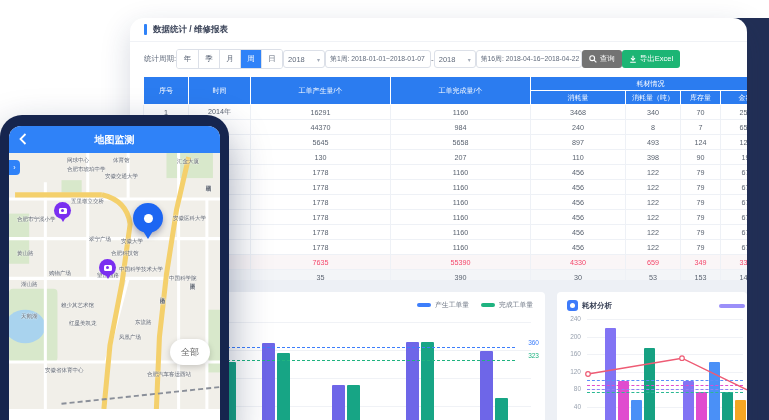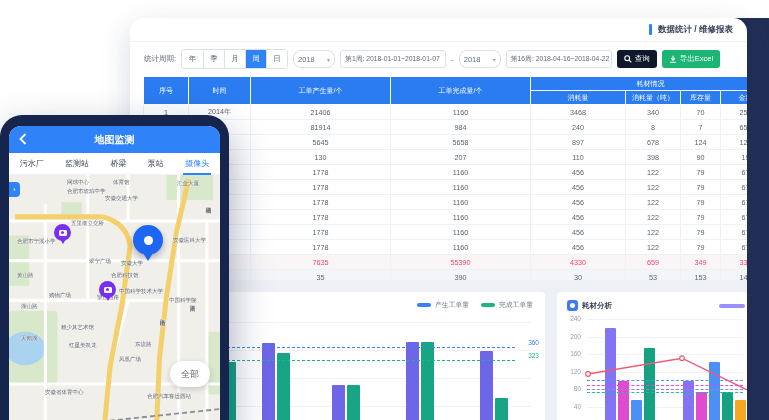--- a/index.html
+++ b/index.html
@@ -6,41 +6,41 @@
   *{box-sizing:border-box;font-family:"Liberation Sans","DejaVu Sans",sans-serif;}
   #stage{position:relative;width:769px;height:420px;overflow:hidden;background:#fff;}
 
   
   #backdrop{position:absolute;left:160px;top:18px;width:660px;height:420px;
     background:#222f55;border-radius:24px;}
 
   
   #card{position:absolute;left:130px;top:18px;width:617px;height:460px;background:#fff;
     border-radius:14px;box-shadow:0 10px 30px rgba(30,45,90,.18);overflow:hidden;}
-  #breadcrumb-row{display:flex;align-items:center;height:24px;padding:0 14px;border-bottom:1px solid #f0f2f6;justify-content:flex-end;}
+  #breadcrumb-row{display:flex;align-items:center;height:24px;padding:0 14px;border-bottom:1px solid #f0f2f6;}
   #breadcrumb-bar{width:3px;height:11px;background:#2f82f8;border-radius:1px;margin-right:6px;}
   #breadcrumb-row span{font-size:8.5px;color:#3a4358;font-weight:bold;}
 
   
-  #filter-row{display:flex;align-items:center;gap:5px;height:28px;padding:6px 0 0 14px;}
+  #filter-row{display:flex;align-items:center;height:28px;padding:6px 0 0 14px;}
   .flt-label{font-size:7.5px;color:#606a7b;}
   #seg{display:flex;border:1px solid #dce0e8;border-radius:3px;overflow:hidden;}
   .seg-item{width:21px;height:18px;line-height:18px;text-align:center;font-size:7.5px;color:#606a7b;
     background:#fff;border-left:1px solid #dce0e8;cursor:pointer;}
   .seg-item:first-child{border-left:none;}
   .seg-item.active{background:#2f82f8;color:#fff;}
   .flt-select{display:flex;align-items:center;justify-content:space-between;width:42px;height:18px;
-    border:1px solid #dce0e8;border-radius:8px;padding:0 4px;font-size:7.5px;color:#606a7b;background:#fff;}
+    border:1px solid #dce0e8;border-radius:3px;padding:0 4px;font-size:7.5px;color:#606a7b;background:#fff;}
   .flt-select .chev{font-size:6px;color:#a3abb8;}
   .flt-input{display:flex;align-items:center;width:106px;height:18px;border:1px solid #dce0e8;border-radius:3px;
     padding:0 4px;font-size:6.8px;color:#606a7b;background:#fff;white-space:nowrap;overflow:hidden;}
   .flt-dash{font-size:8px;color:#606a7b;}
   .btn{display:flex;align-items:center;gap:3px;height:18px;border:none;border-radius:3px;
     padding:0 7px;font-size:7.5px;color:#fff;cursor:pointer;}
-  #query-btn{background:#0f172a;}
+  #query-btn{background:#737373;}
   #export-btn{background:#1cb574;}
 
   
   #rpt-table{border-collapse:collapse;table-layout:fixed;width:627px;margin:6px 0 0 13px;}
   #rpt-table th{background:#2b7cf0;color:#fff;font-weight:normal;font-size:7px;height:14px;
     border:1px solid rgba(255,255,255,.25);padding:0;text-align:center;white-space:nowrap;overflow:hidden;}
   #rpt-table td{font-size:7.2px;color:#5a6370;height:15px;border:1px solid #eef1f6;padding:0;
     text-align:center;white-space:nowrap;overflow:hidden;background:#fff;}
   #rpt-table tr.total td{color:#f4466a;background:#faf6f7;}
   #rpt-table tr.avg td{color:#5a6370;background:#f3f5f8;}
@@ -176,44 +176,44 @@
           <th>消耗量</th>
           <th>消耗量（吨）</th>
           <th>库存量</th>
           <th>金额</th>
         </tr>
       </thead>
       <tbody id="rows">
           <tr>
             <td>1</td>
             <td>2014年</td>
-            <td>21406</td>
+            <td>16291</td>
             <td>1160</td>
             <td>3468</td>
             <td>340</td>
             <td>70</td>
             <td>250</td>
           </tr>
           <tr>
             <td>2</td>
             <td></td>
-            <td>81914</td>
+            <td>44370</td>
             <td>984</td>
             <td>240</td>
             <td>8</td>
             <td>7</td>
             <td>650</td>
           </tr>
           <tr>
             <td>3</td>
             <td></td>
             <td>5645</td>
             <td>5658</td>
             <td>897</td>
-            <td>678</td>
+            <td>493</td>
             <td>124</td>
             <td>129</td>
           </tr>
           <tr>
             <td>4</td>
             <td></td>
             <td>130</td>
             <td>207</td>
             <td>110</td>
             <td>398</td>
@@ -379,27 +379,20 @@
   </div>
 
   <div id="phone">
     <div id="phone-screen">
       <div id="phone-header">
         <svg id="back-icon" width="8" height="12" viewBox="0 0 8 12">
           <polyline points="6.5,1 1.5,6 6.5,11" fill="none" stroke="#fff" stroke-width="1.8"></polyline>
         </svg>
         <span id="phone-title">地图监测</span>
       </div>
-      <div id="phone-tabs">
-          <div class="ptab">污水厂</div>
-          <div class="ptab">监测站</div>
-          <div class="ptab">桥梁</div>
-          <div class="ptab">泵站</div>
-          <div class="ptab active">摄像头</div>
-        </div>
       <div id="map">
         <svg width="211" height="256" viewBox="0 0 209 245" preserveAspectRatio="none">
           <rect x="0" y="130" width="48" height="70" rx="4" fill="#d8e8cb"></rect>
           <ellipse cx="16" cy="166" rx="20" ry="16" fill="#a9d3ee"></ellipse>
           <rect x="156" y="0" width="46" height="24" fill="#d8e8cb"></rect>
           <rect x="52" y="26" width="20" height="12" fill="#d8e8cb"></rect>
           <rect x="0" y="58" width="20" height="48" fill="#d8e8cb"></rect>
           <rect x="196" y="150" width="13" height="60" fill="#d8e8cb"></rect>
           <g stroke="#ffffff" stroke-width="3" fill="none">
             <path d="M0,44 H209"></path>

